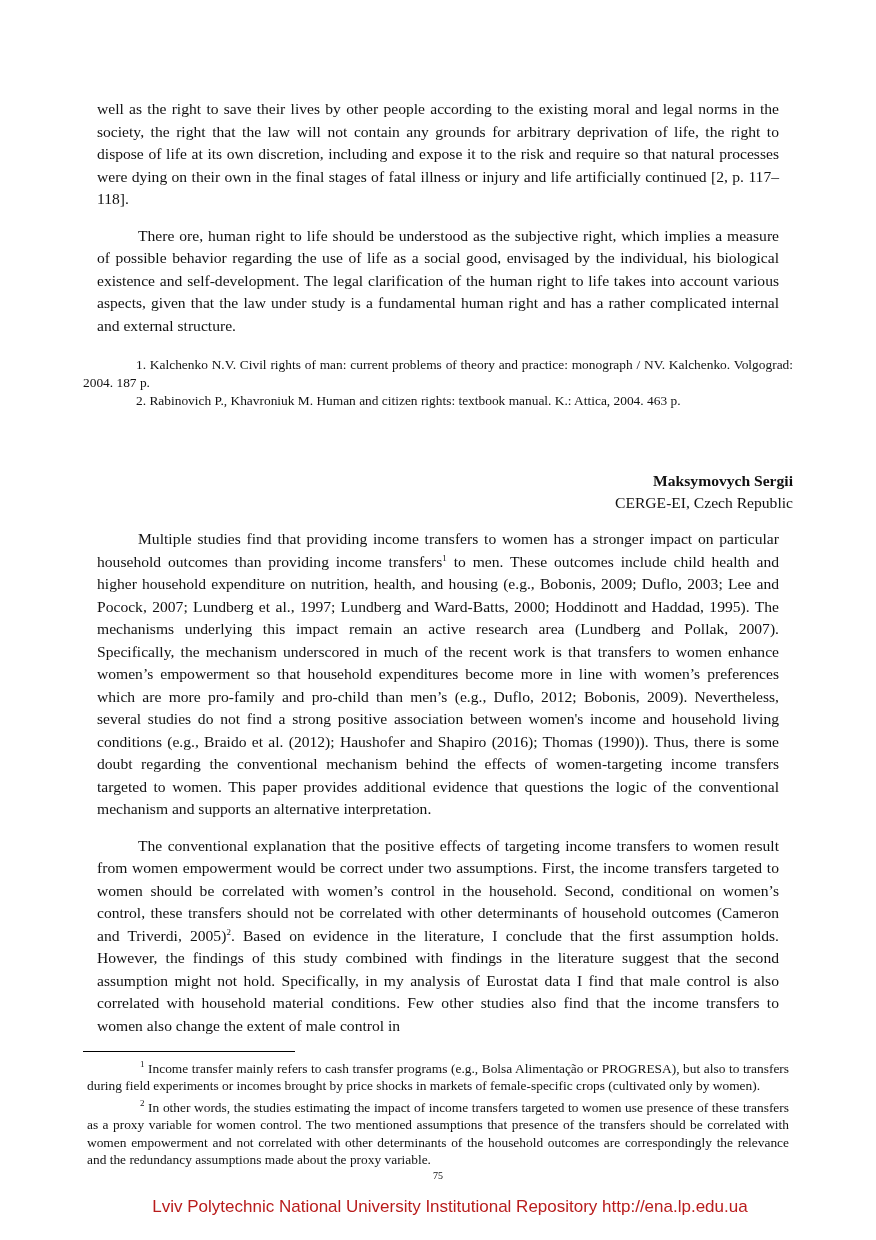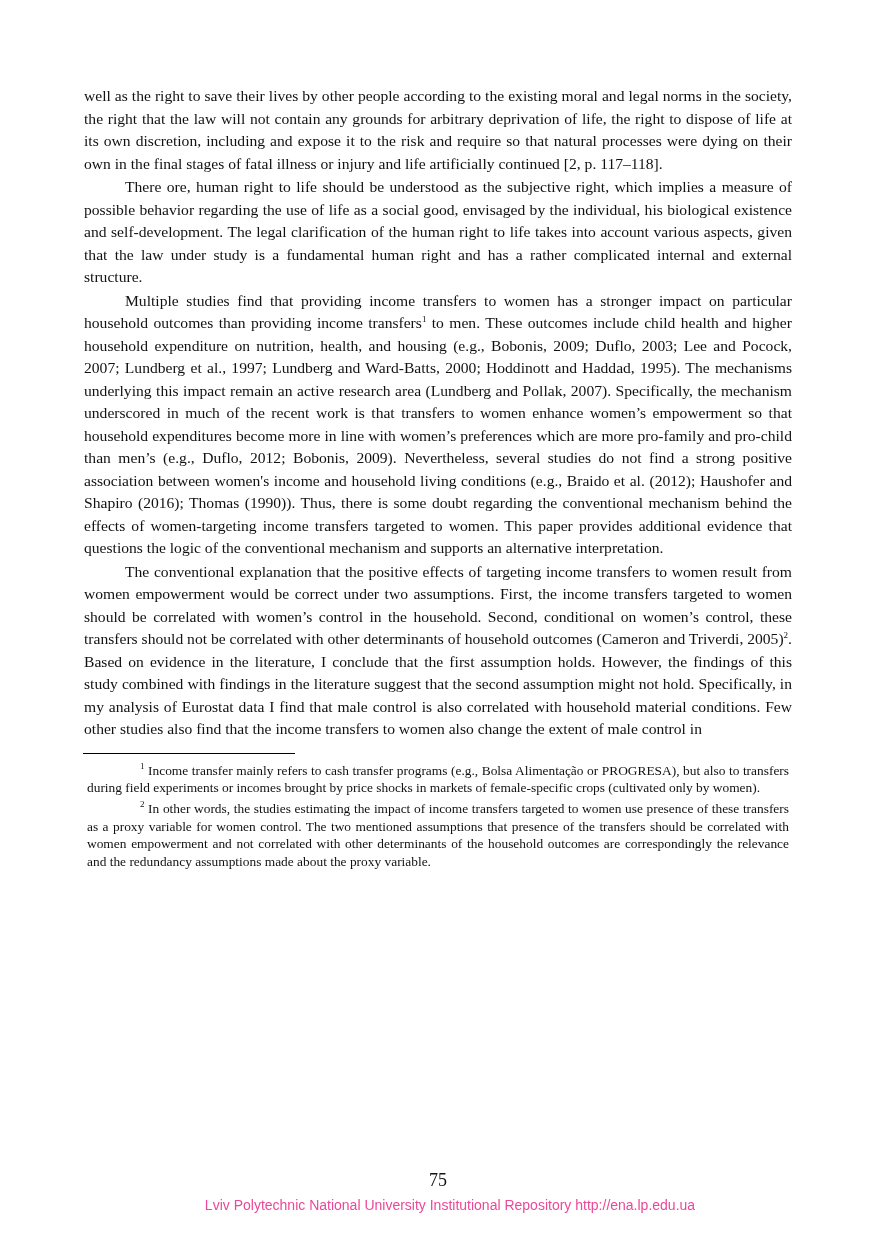--- a/index.html
+++ b/index.html
@@ -1,40 +1,48 @@
 <!DOCTYPE html>
 <html><head>
 <meta charset="utf-8">
 <style>
   html, body { margin: 0; padding: 0; background: #ffffff; }
   body { width: 876px; height: 1240px; position: relative; overflow: hidden;
          font-family: "Liberation Serif", serif; color: #111; }
   .page { position: absolute; left: 83px; top: 84px; width: 710px; }
-  .p { font-size: 15.6px; line-height: 22.5px; text-align: justify; margin: 1px; }
+  .p { font-size: 15.6px; line-height: 22.5px; text-align: justify; margin: 14px; }
   .indent { text-indent: 41px; }
   .refs { margin-top: 19px; }
   .ref { font-size: 13.4px; line-height: 18px; text-align: justify; margin: 0; text-indent: 53px; }
   .author-block { margin-top: 60px; text-align: right; font-size: 15.6px; line-height: 22px; }
   .author-name { font-weight: bold; }
   .title { text-align: center; font-weight: bold; font-size: 15.6px; margin-top: 17px; margin-bottom: 18px; line-height: 22px; }
   sup { font-size: 9px; line-height: 0; vertical-align: 6px; }
   .fn-rule { width: 212px; border-top: 1px solid #000; margin-top: 12px; margin-bottom: 8px; }
   .fn { font-size: 13.4px; line-height: 17.4px; text-align: justify; margin: 4px; text-indent: 53px; }
-  .page-num { position: absolute; left: 0; right: 0; top: 1170px; text-align: center; font-size: 18px; }
+  .page-num { position: absolute; left: 0; right: 0; top: 1170px; text-align: center; font-size: 10px; }
   .repo { position: absolute; left: 0; right: 0; top: 1197px; text-align: center;
-          font-family: "Liberation Sans", sans-serif; font-size: 14px; color: #ec4899; margin-left: 24px; }
+          font-family: "Liberation Sans", sans-serif; font-size: 17px; color: #b91c1c; margin-left: 24px; }
 </style>
 </head>
 <body>
 
 <div class="page">
   <p class="p">well as the right to save their lives by other people according to the existing moral and legal norms in the society, the right that the law will not contain any grounds for arbitrary deprivation of life, the right to dispose of life at its own discretion, including and expose it to the risk and require so that natural processes were dying on their own in the final stages of fatal illness or injury and life artificially continued [2, p. 117–118].</p>
   <p class="p indent">There ore, human right to life should be understood as the subjective right, which implies a measure of possible behavior regarding the use of life as a social good, envisaged by the individual, his biological existence and self-development. The legal clarification of the human right to life takes into account various aspects, given that the law under study is a fundamental human right and has a rather complicated internal and external structure.</p>
 
+  <div class="refs">
+    <p class="ref">1. Kalchenko N.V. Civil rights of man: current problems of theory and practice: monograph / NV. Kalchenko. Volgograd: 2004. 187 p.</p>
+    <p class="ref">2. Rabinovich P., Khavroniuk M. Human and citizen rights: textbook manual. K.: Attica, 2004. 463 p.</p>
+  </div>
 
+  <div class="author-block">
+    <div class="author-name">Maksymovych Sergii</div>
+    <div>CERGE-EI, Czech Republic</div>
+  </div>
 
 
   <p class="p indent"><span>Multiple studies find that providing income transfers to women has a stronger impact on particular household outcomes than providing income transfers</span><sup>1</sup><span> to men. These outcomes include child health and higher household expenditure on nutrition, health, and housing (e.g., Bobonis, 2009; Duflo, 2003; Lee and Pocock, 2007; Lundberg et al., 1997; Lundberg and Ward-Batts, 2000; Hoddinott and Haddad, 1995). The mechanisms underlying this impact remain an active research area (Lundberg and Pollak, 2007). Specifically, the mechanism underscored in much of the recent work is that transfers to women enhance women’s empowerment so that household expenditures become more in line with women’s preferences which are more pro-family and pro-child than men’s (e.g., Duflo, 2012; Bobonis, 2009). Nevertheless, several studies do not find a strong positive association between women's income and household living conditions (e.g., Braido et al. (2012); Haushofer and Shapiro (2016); Thomas (1990)). Thus, there is some doubt regarding the conventional mechanism behind the effects of women-targeting income transfers targeted to women. This paper provides additional evidence that questions the logic of the conventional mechanism and supports an alternative interpretation.</span></p>
 
   <p class="p indent"><span>The conventional explanation that the positive effects of targeting income transfers to women result from women empowerment would be correct under two assumptions. First, the income transfers targeted to women should be correlated with women’s control in the household. Second, conditional on women’s control, these transfers should not be correlated with other determinants of household outcomes (Cameron and Triverdi, 2005)</span><sup>2</sup><span>. Based on evidence in the literature, I conclude that the first assumption holds. However, the findings of this study combined with findings in the literature suggest that the second assumption might not hold. Specifically, in my analysis of Eurostat data I find that male control is also correlated with household material conditions. Few other studies also find that the income transfers to women also change the extent of male control in</span></p>
 
   <div class="fn-rule"></div>
 
   <p class="fn"><sup>1</sup><span> Income transfer mainly refers to cash transfer programs (e.g., Bolsa Alimentação or PROGRESA), but also to transfers during field experiments or incomes brought by price shocks in markets of female-specific crops (cultivated only by women).</span></p>
   <p class="fn"><sup>2</sup><span> In other words, the studies estimating the impact of income transfers targeted to women use presence of these transfers as a proxy variable for women control. The two mentioned assumptions that presence of the transfers should be correlated with women empowerment and not correlated with other determinants of the household outcomes are correspondingly the relevance and the redundancy assumptions made about the proxy variable.</span></p>

